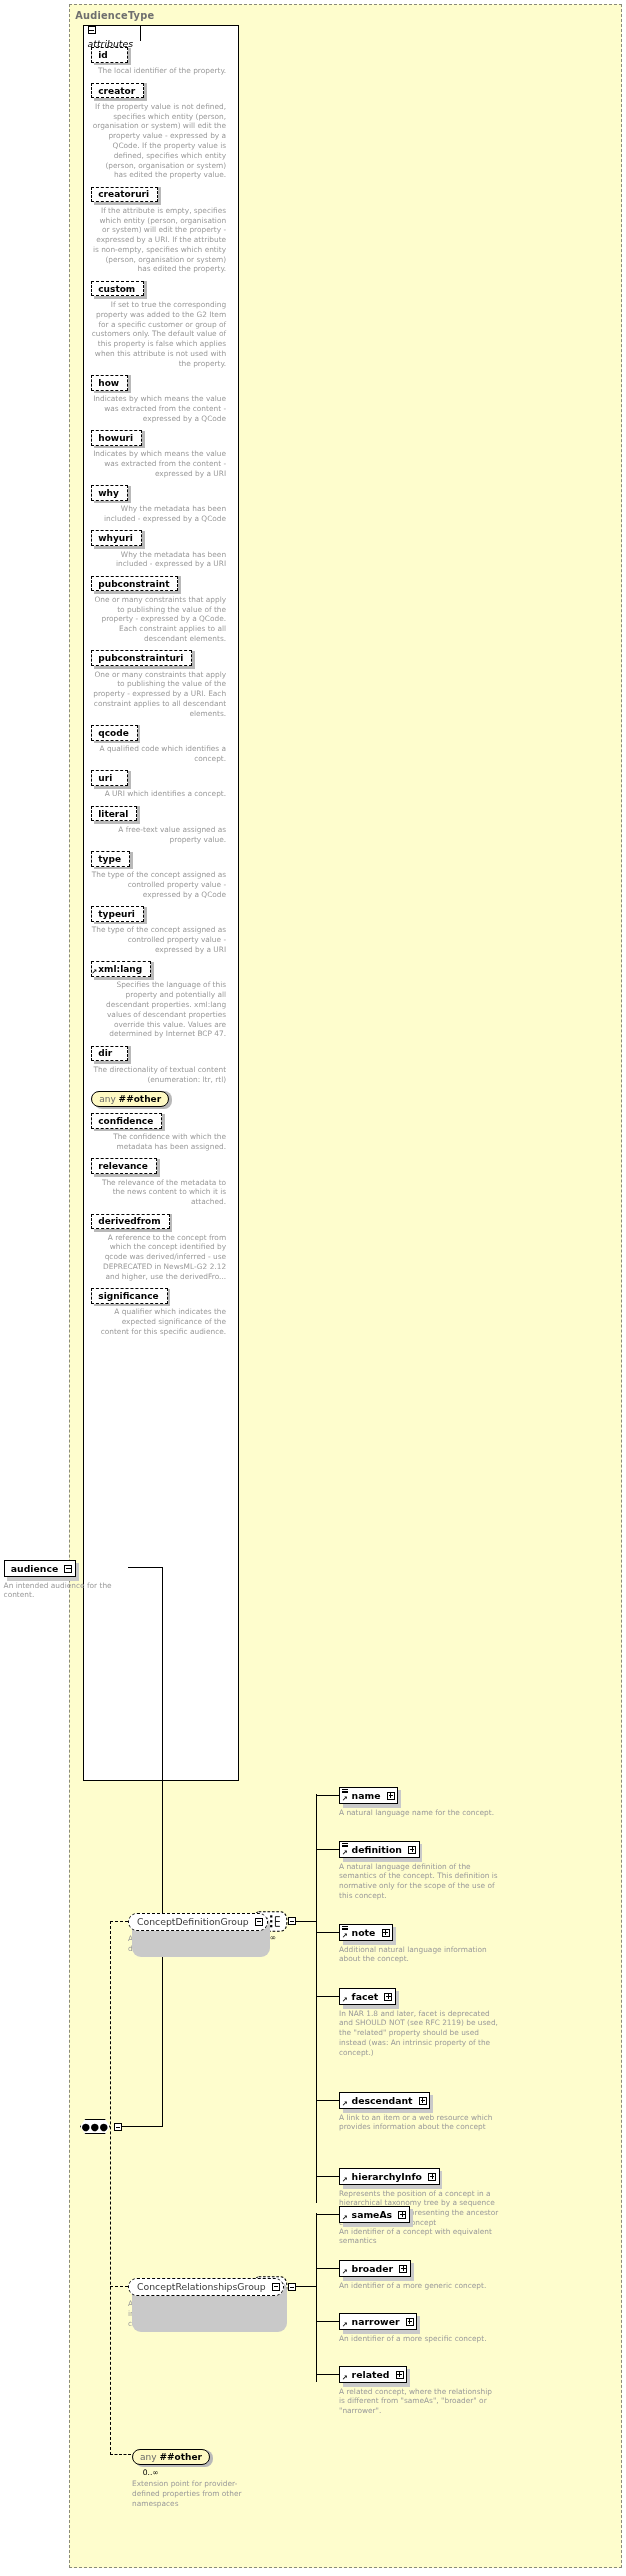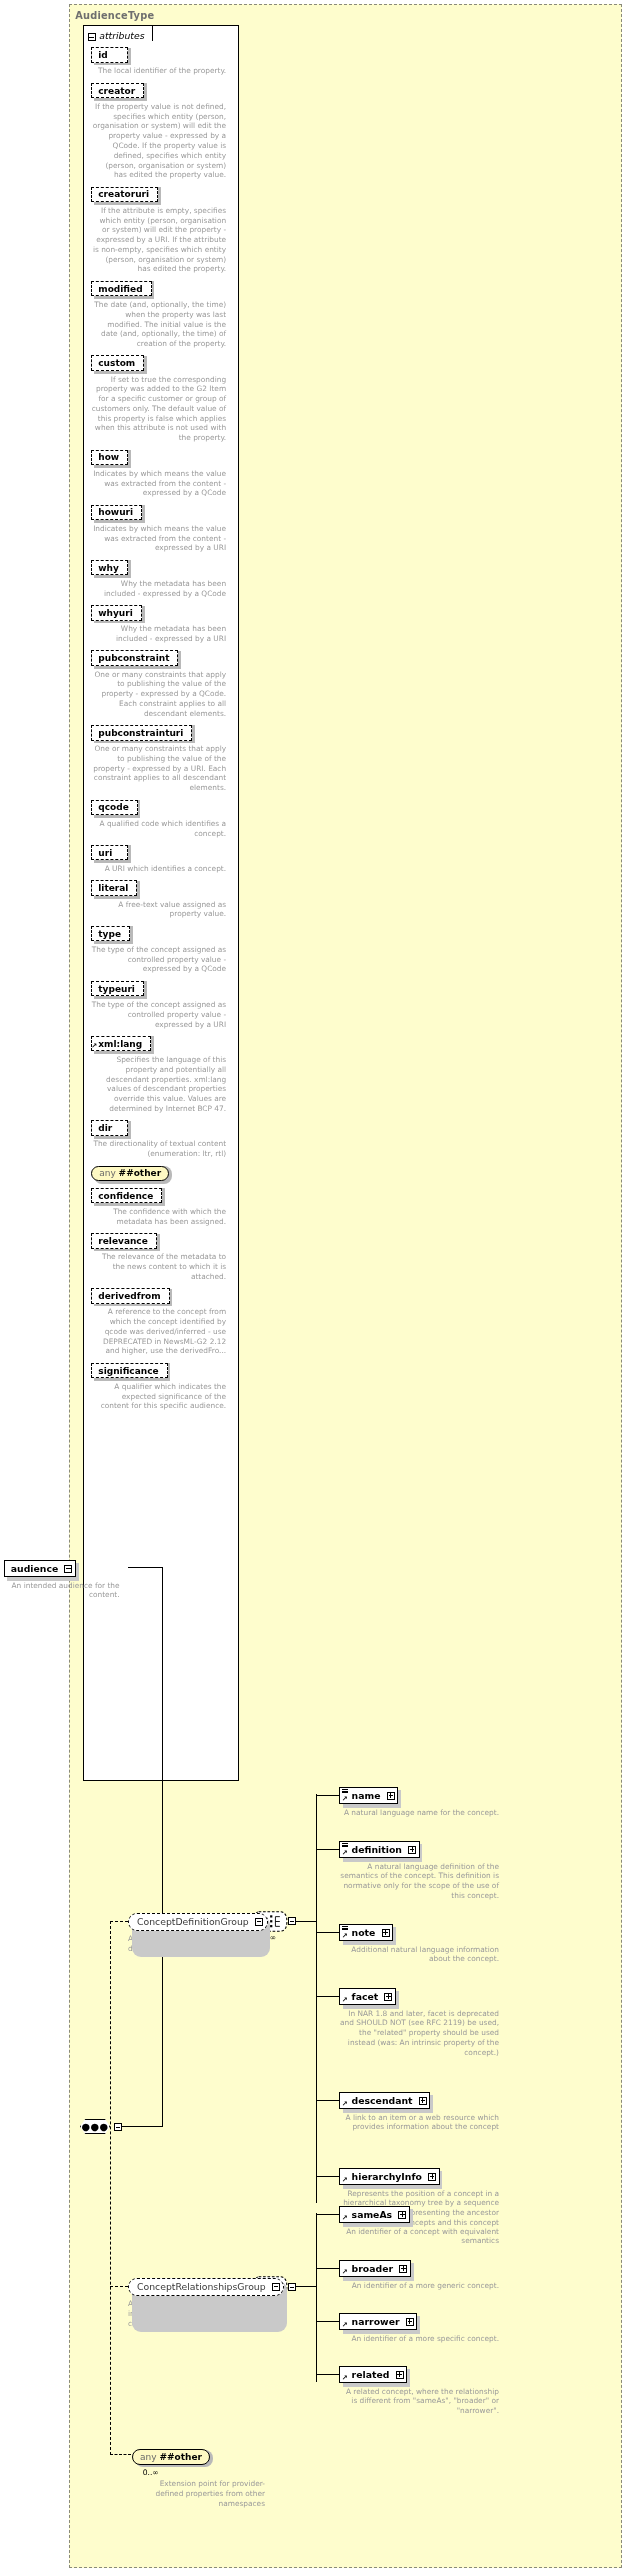--- a/index.html
+++ b/index.html
@@ -33,23 +33,24 @@
     border: 0.9px solid #000;
   }
   #attr-tab {
     position: absolute;
     left: 83px; top: 25px;
     height: 16px;
     padding: 0 7.1px 0 3.6px;
     background: #ffffff;
     border: 0.9px solid #000;
     border-bottom: none;
-    display: flex; align-items: flex-end; gap: 3.6px;
+    display: flex; align-items: flex-start; gap: 3.6px;
     font-size: 9.3px; font-style: italic; color: #000;
     z-index: 3;
+    flex-direction: column;
   }
   .minus-sq {
     width: 8px; height: 8px;
     border: 0.9px solid #000; background: #fff;
     position: relative; display: inline-block; flex: 0 0 auto;
   }
   .minus-sq::before {
     content: ""; position: absolute; left: 0.9px; top: 2.7px;
     width: 4.4px; height: 0.9px; background: #000;
   }
@@ -120,21 +121,20 @@
     position: relative; z-index: 2; white-space: nowrap;
   }
   .elem-box .tgl { margin: 0 2.7px 0 6.2px; }
   .elem-box-wrap::after {
     content:""; position:absolute; left:3.6px; top:3.6px; right:-2.7px; bottom:-3.6px;
     background:#c9c9c9; z-index:1;
   }
   .elem-desc {
     margin-top: 3.6px; font-size: 7.4px; line-height: 1.32; color:#9a9a9a;
     max-width: 116px;
-    text-align: right;
   }
   
   .ico-seq {
     position:absolute; left:1.8px; top:0.9px; width:6.2px; height:5.3px;
   }
   .ico-seq i { display:block; height:0.9px; background:#000; margin-bottom:0.9px; width:6.2px; }
   .ico-arrow { position:absolute; left:1.8px; bottom:0.9px; font-size:7.1px; line-height:7.1px; color:#000; }
   
   .seq-node {
     position: absolute;
@@ -194,21 +194,20 @@
 
 <div id="type-panel">
   <div id="type-title">AudienceType</div>
 </div>
 
 <div id="attr-box">
   <div id="attr-list">
       <div class="attr-item"><span class="attr-chip-wrap"><span class="attr-chip">id</span></span><div class="attr-desc">The local identifier of the property.</div></div>
       <div class="attr-item"><span class="attr-chip-wrap"><span class="attr-chip">creator</span></span><div class="attr-desc">If the property value is not defined, specifies which entity (person, organisation or system) will edit the property value - expressed by a QCode. If the property value is defined, specifies which entity (person, organisation or system) has edited the property value.</div></div>
       <div class="attr-item"><span class="attr-chip-wrap"><span class="attr-chip">creatoruri</span></span><div class="attr-desc">If the attribute is empty, specifies which entity (person, organisation or system) will edit the property - expressed by a URI. If the attribute is non-empty, specifies which entity (person, organisation or system) has edited the property.</div></div>
-      <div class="attr-item"><span class="attr-chip-wrap"><span class="attr-chip">modified</span></span><div class="attr-desc">The date (and, optionally, the time) when the property was last modified. The initial value is the date (and, optionally, the time) of creation of the property.</div></div>
       <div class="attr-item"><span class="attr-chip-wrap"><span class="attr-chip">custom</span></span><div class="attr-desc">If set to true the corresponding property was added to the G2 Item for a specific customer or group of customers only. The default value of this property is false which applies when this attribute is not used with the property.</div></div>
       <div class="attr-item"><span class="attr-chip-wrap"><span class="attr-chip">how</span></span><div class="attr-desc">Indicates by which means the value was extracted from the content - expressed by a QCode</div></div>
       <div class="attr-item"><span class="attr-chip-wrap"><span class="attr-chip">howuri</span></span><div class="attr-desc">Indicates by which means the value was extracted from the content - expressed by a URI</div></div>
       <div class="attr-item"><span class="attr-chip-wrap"><span class="attr-chip">why</span></span><div class="attr-desc">Why the metadata has been included - expressed by a QCode</div></div>
       <div class="attr-item"><span class="attr-chip-wrap"><span class="attr-chip">whyuri</span></span><div class="attr-desc">Why the metadata has been included - expressed by a URI</div></div>
       <div class="attr-item"><span class="attr-chip-wrap"><span class="attr-chip">pubconstraint</span></span><div class="attr-desc">One or many constraints that apply to publishing the value of the property - expressed by a QCode. Each constraint applies to all descendant elements.</div></div>
       <div class="attr-item"><span class="attr-chip-wrap"><span class="attr-chip">pubconstrainturi</span></span><div class="attr-desc">One or many constraints that apply to publishing the value of the property - expressed by a URI. Each constraint applies to all descendant elements.</div></div>
       <div class="attr-item"><span class="attr-chip-wrap"><span class="attr-chip">qcode</span></span><div class="attr-desc">A qualified code which identifies a concept.</div></div>
       <div class="attr-item"><span class="attr-chip-wrap"><span class="attr-chip">uri</span></span><div class="attr-desc">A URI which identifies a concept.</div></div>
       <div class="attr-item"><span class="attr-chip-wrap"><span class="attr-chip">literal</span></span><div class="attr-desc">A free-text value assigned as property value.</div></div>

